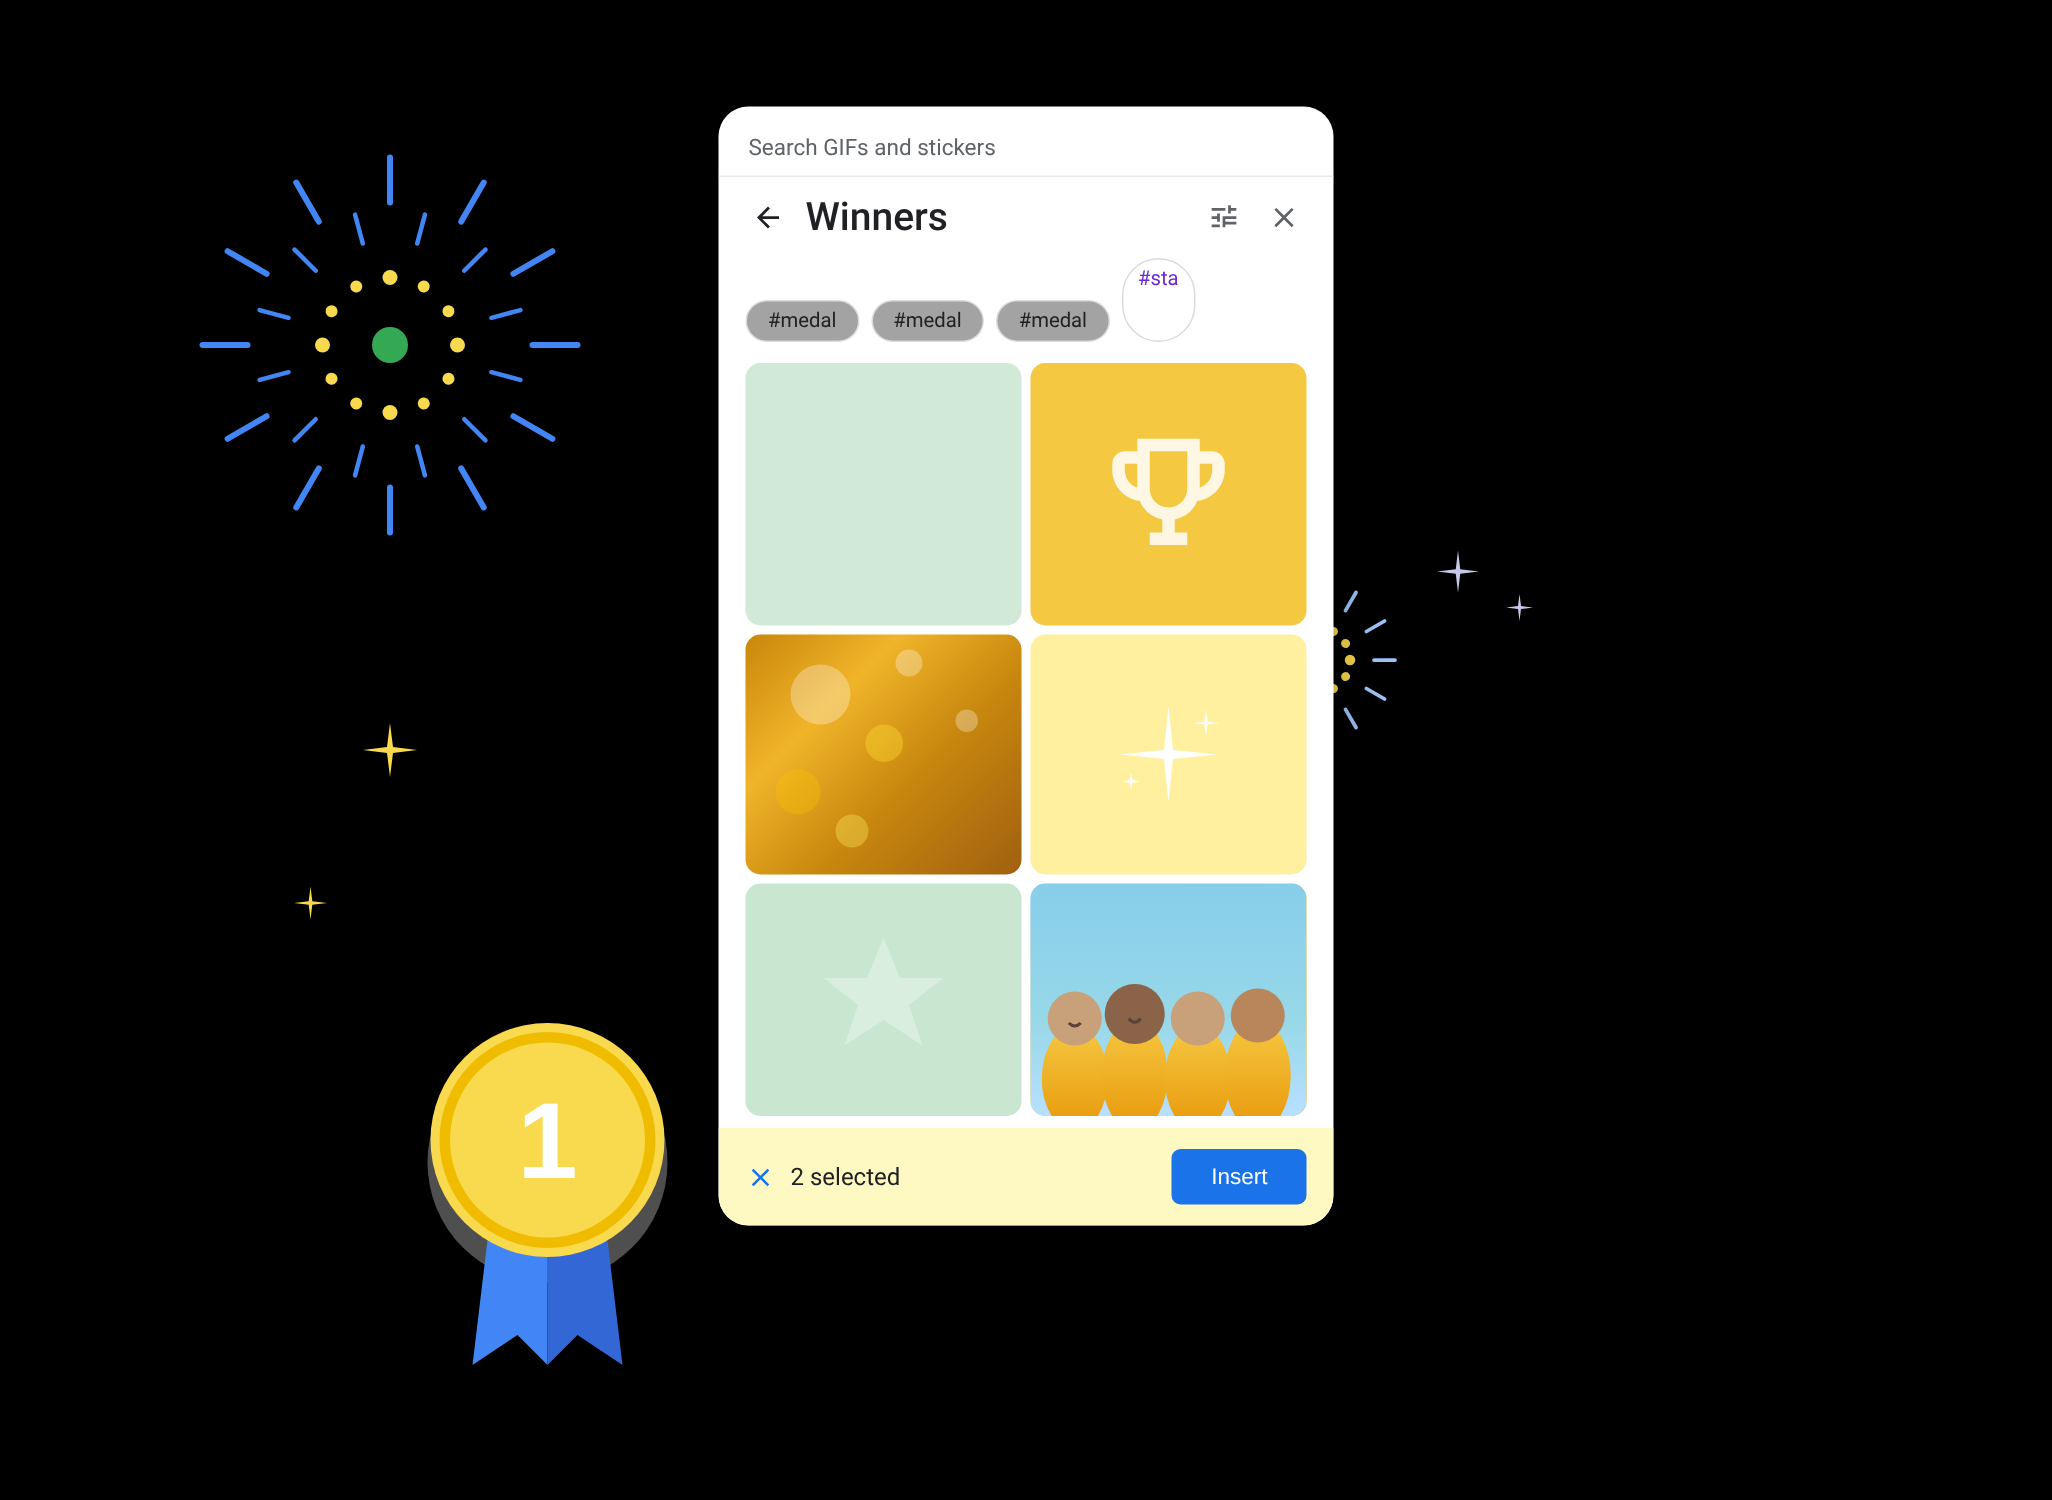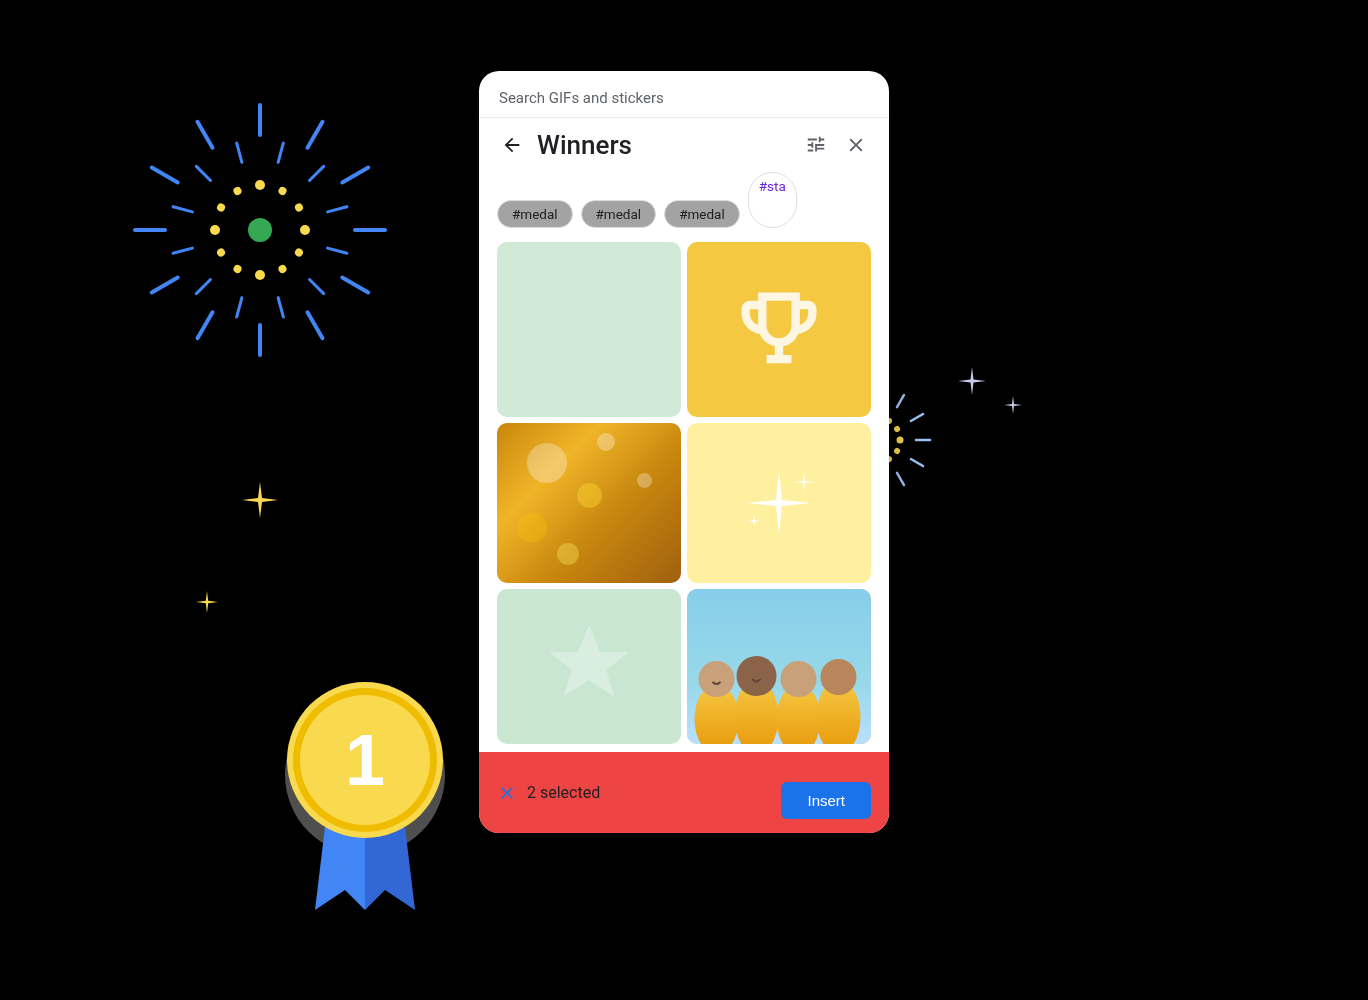--- a/index.html
+++ b/index.html
@@ -229,21 +229,21 @@
 
     
     .bokeh-circle {
       position: absolute;
       border-radius: 50%;
       background: rgba(255,255,255,0.3);
     }
 
     
     .bottom-bar {
-      background: #ef4444;
+      background: #fef9c3;
       padding: 14px 18px;
       display: flex;
       align-items: center;
       justify-content: space-between;
     }
 
     .selected-info {
       display: flex;
       align-items: center;
       gap: 10px;
@@ -267,21 +267,20 @@
 
     .insert-btn {
       background: #1a73e8;
       color: #fff;
       border: none;
       border-radius: 6px;
       padding: 10px 26px;
       font-size: 15px;
       font-weight: 500;
       cursor: pointer;
-      margin-top: 16px;
     }
   </style>
 </head>
 <body>
 
 <div class="deco starburst-blue">
   <svg width="260" height="260" viewBox="0 0 260 260">
     <g transform="translate(130,130)">
 
       <line x1="0" y1="-95" x2="0" y2="-125" stroke="#4285F4" stroke-width="4" stroke-linecap="round"></line>

